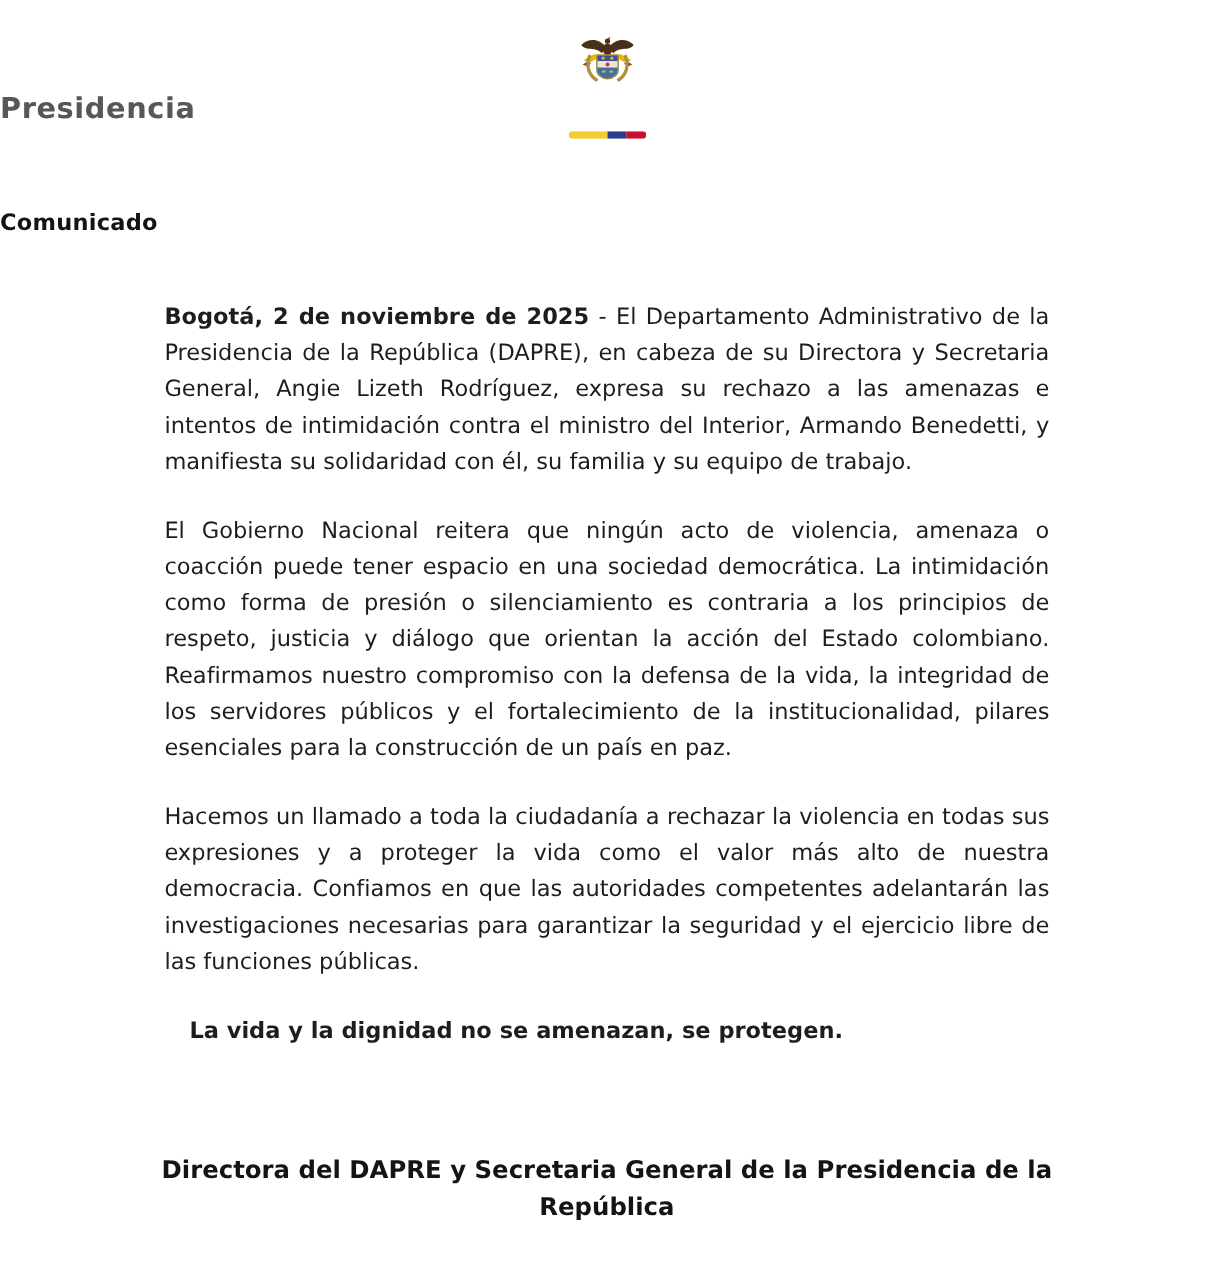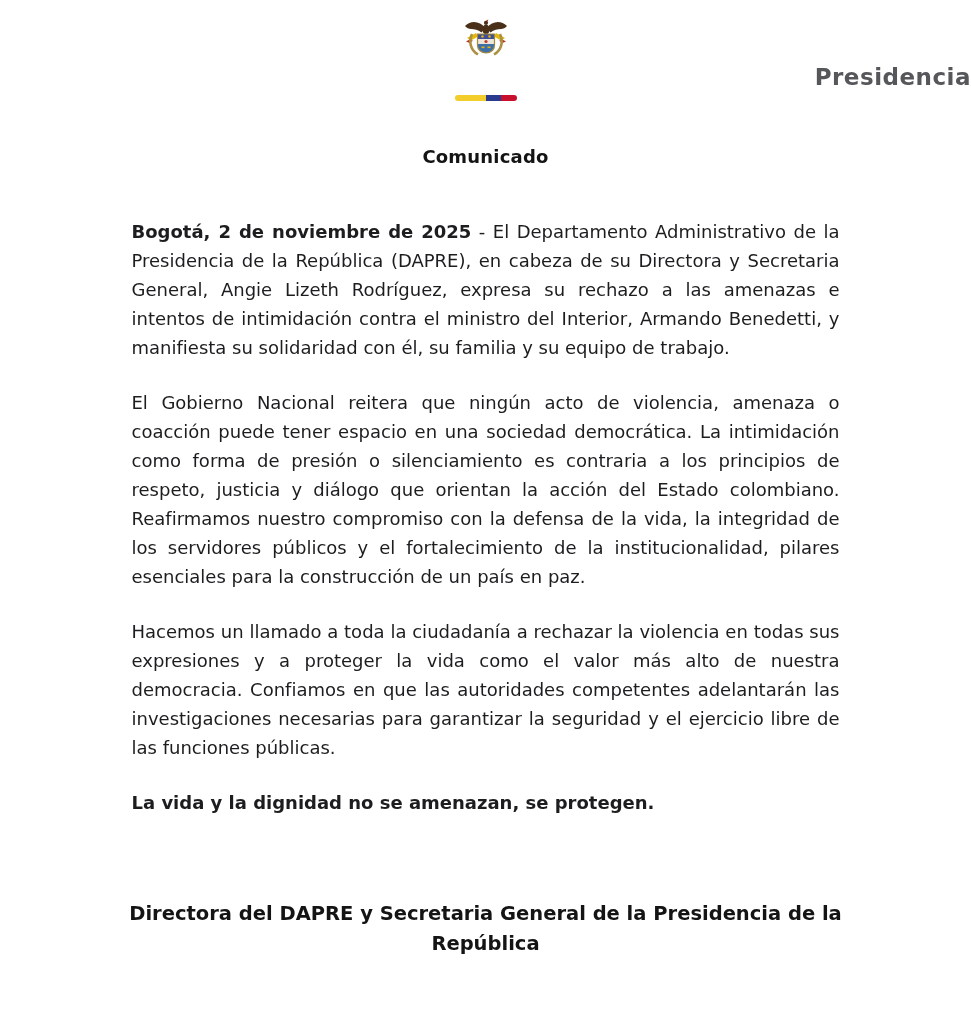--- a/index.html
+++ b/index.html
@@ -10,22 +10,22 @@
   .page {
     position: relative;
     width: 971px;
     height: 1024px;
     background: #ffffff;
     overflow: hidden;
     font-family: "DejaVu Sans", "Liberation Sans", sans-serif;
     color: #1c1c1e;
   }
   header.letterhead {
-    padding-top: 16px;
-    text-align: right;
+    padding-top: 26px;
+    text-align: left;
   }
   .coa {
     display: block;
     margin: 0 auto;
   }
   .wordmark {
     margin-top: 0px;
     font-size: 23px;
     font-weight: 600;
     letter-spacing: 0.5px;
@@ -37,42 +37,42 @@
     width: 62px;
     height: 6px;
     border-radius: 3px;
     overflow: hidden;
     display: flex;
   }
   .flagbar .seg-y { width: 50%; height: 100%; }
   .flagbar .seg-b { width: 25%; height: 100%; }
   .flagbar .seg-r { width: 25%; height: 100%; }
   h1.doc-title {
-    margin: 45px 0 0 0;
-    text-align: center;
+    margin: 57px 0 0 0;
     font-size: 18px;
     font-weight: bold;
     color: #141414;
     letter-spacing: 0.2px;
   }
   main.doc-body {
     width: 708px;
     margin: 50px auto 0 auto;
     font-size: 18px;
     line-height: 29px;
     text-align: justify;
     color: #1d1d1f;
   }
   main.doc-body p {
     margin: 0 0 26px 0;
   }
   main.doc-body p.closing {
     font-weight: bold;
     margin-top: 3px;
     text-align: left;
+    margin-left: 20px;
   }
   footer.signature {
     width: 775px;
     margin: 82px auto 0 auto;
     text-align: center;
     font-weight: bold;
     font-size: 19.5px;
     line-height: 30px;
     color: #141414;
   }

